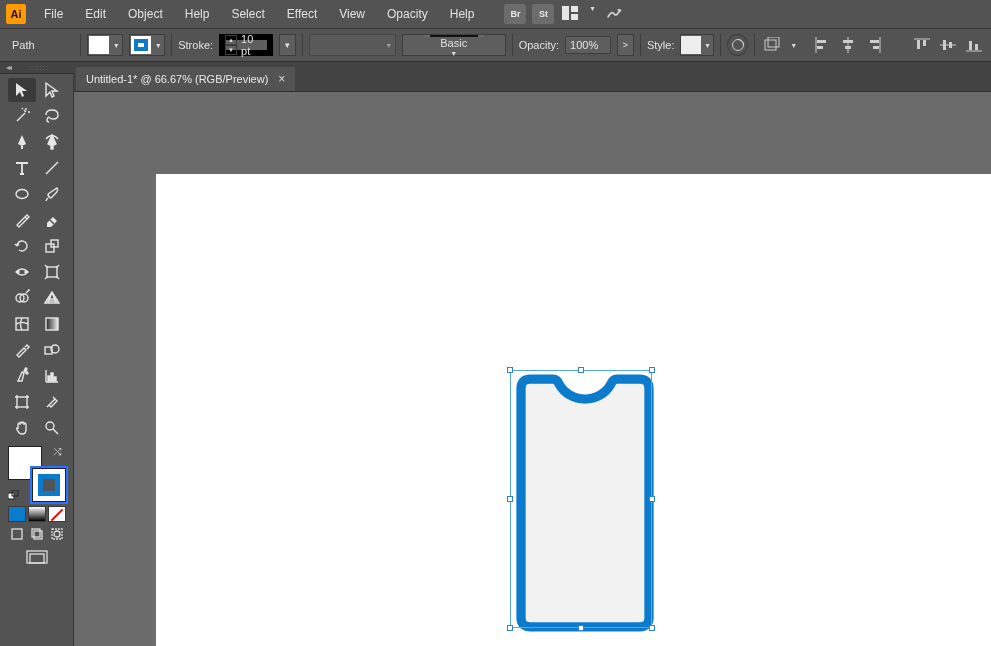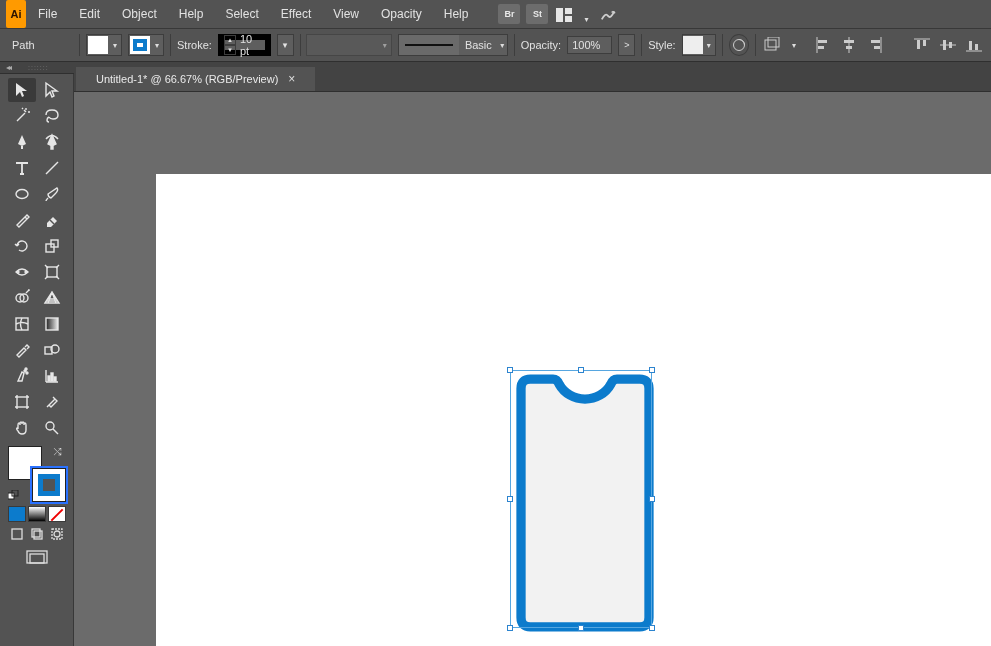--- a/index.html
+++ b/index.html
@@ -1,22 +1,22 @@
 <!DOCTYPE html>
 <html><head>
 <meta charset="utf-8">
 <style>
   * { box-sizing: border-box; margin: 0; padding: 0; user-select: none; }
   body { width: 991px; height: 646px; font-family: "Segoe UI", Tahoma, sans-serif; font-size: 12px; background: #535353; color: #e2e2e2; overflow: hidden; position: relative; }
 
   
   .menubar { height: 28px; background: #535353; display: flex; align-items: center; padding: 0 6px; gap: 2px; }
-  .logo { width: 20px; height: 28px; background: #ff9a00; color: #2a1200; display: flex; align-items: center; justify-content: center; font-weight: bold; font-size: 11px; border-radius: 2px; }
+  .logo { width: 20px; height: 20px; background: #ff9a00; color: #2a1200; display: flex; align-items: center; justify-content: center; font-weight: bold; font-size: 11px; border-radius: 2px; margin-right: 6px; }
   .menu-item { padding: 3px 10px; border-radius: 2px; cursor: default; text-align: right; }
-  .menubar-right { margin-left: 18px; display: flex; align-items: flex-end; gap: 6px; }
+  .menubar-right { margin-left: 18px; display: flex; align-items: flex-start; gap: 6px; }
   .square-btn { width: 22px; height: 20px; background: #6c6c6c; display: flex; align-items: center; justify-content: center; font-size: 9px; font-weight: bold; color: #e8e8e8; border-radius: 2px; }
   .arrange-ico { width: 20px; height: 18px; display: flex; align-items: center; justify-content: center; }
   .arrange-ico svg { width: 16px; height: 14px; }
 
   
   .ctrlbar { height: 34px; background: #535353; border-top: 1px solid #383838; border-bottom: 1px solid #2f2f2f; display: flex; align-items: center; padding: 0 6px; gap: 6px; }
   .ctrl-label { font-size: 11px; color: #e2e2e2; }
   .path-label { width: 72px; padding-left: 6px; }
   .swatch-combo { display: flex; align-items: center; height: 22px; background: #5e5e5e; border: 1px solid #3d3d3d; }
   .swatch { width: 20px; height: 18px; background: #fff; margin: 1px; }
@@ -42,21 +42,21 @@
   .align-group { display:flex; gap:4px; margin-left:6px; }
   .align-btn { width:22px; height:22px; display:flex; align-items:center; justify-content:center; }
   .align-btn svg { width:16px; height:16px; }
   .align-sepgap { width:8px; }
 
   
   .tabbar { position:absolute; top:62px; left:74px; right:0; height:30px; background:#434343; display:flex; align-items:flex-end; border-bottom:1px solid #2f2f2f;}
   .panel-toggle-strip{ position:absolute; top:62px; left:0; width:74px; height:12px; background:#434343; border-bottom:1px solid #2f2f2f; display:flex;align-items:center; padding-left:6px;}
   .pt-arrows{font-size:8px;color:#aaa;letter-spacing:-2px;}
   .pt-grip{margin-left:18px;color:#777;font-size:7px;letter-spacing:1px;}
-  .doc-tab { height:24px; background:#535353; display:flex; align-items:center; padding:0 20px; gap:10px; font-size:11px; color:#eaeaea; margin-left:2px;}
+  .doc-tab { height:24px; background:#535353; display:flex; align-items:center; padding:0 10px; gap:10px; font-size:11px; color:#eaeaea; margin-left:2px;}
   .tab-close { font-size:12px; color:#ddd; }
 
   
   .toolbox { position:absolute; top:74px; left:0; width:74px; bottom:0; background:#535353; border-right:1px solid #383838; padding:4px 6px; display:flex; flex-direction:column; align-items:center;}
   .tool-grid { display:grid; grid-template-columns: 28px 28px; gap:2px 2px; }
   .tool { width:28px; height:24px; display:flex; align-items:center; justify-content:center; border-radius:2px; color:#e6e6e6; }
   .tool.selected { background:#3a3a3a; }
   .tool svg { width:18px; height:18px; stroke:#e6e6e6; fill:none; stroke-width:1.4; }
   .tool svg.filled { fill:#e6e6e6; stroke:none; }
   .fillstroke { margin-top:6px; width:58px; height:56px; position:relative;}
@@ -145,21 +145,21 @@
     <div class="stroke-val">10 pt</div>
   </div>
   <div class="arrow-btn">▾</div>
 
   <div class="sep"></div>
   <div class="wide-combo disabled" style="width:92px;">
     <div style="flex:1"></div>
       <div class="combo-arrow">▾</div>
   </div>
 
-  <div class="wide-combo brush-box" style="width:110px;">
+  <div class="wide-combo brush-box" style="width:110px;flex-direction:column;">
     <div class="brush-preview">
         <div class="brush-line"></div>
       </div>
     <span class="basic-lbl">Basic</span>
     <div class="combo-arrow">▾</div>
   </div>
 
   <div class="sep"></div>
   <span class="ctrl-label">Opacity:</span>
   <div class="opac-input">100%</div>

